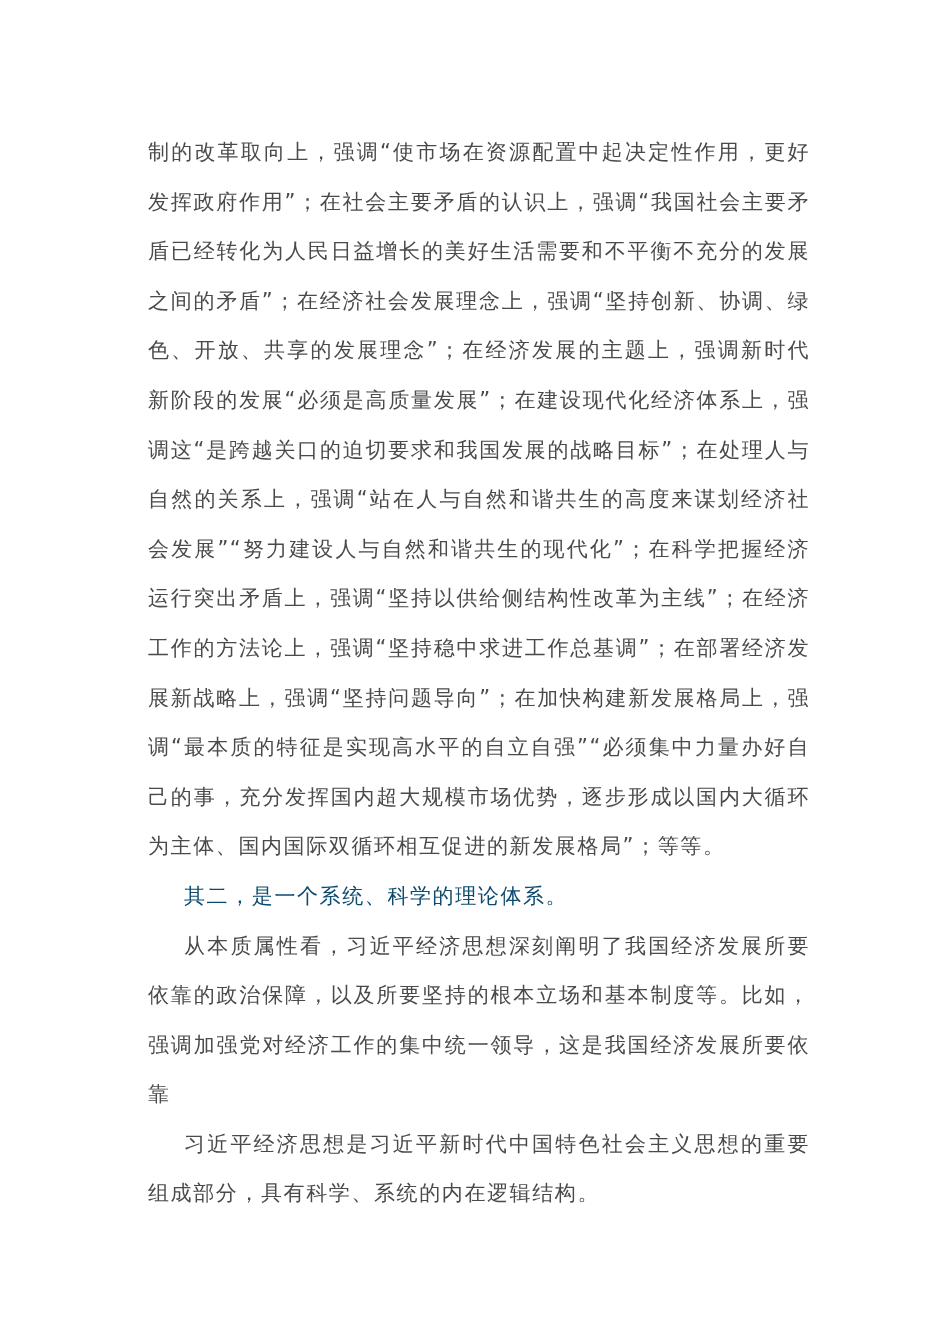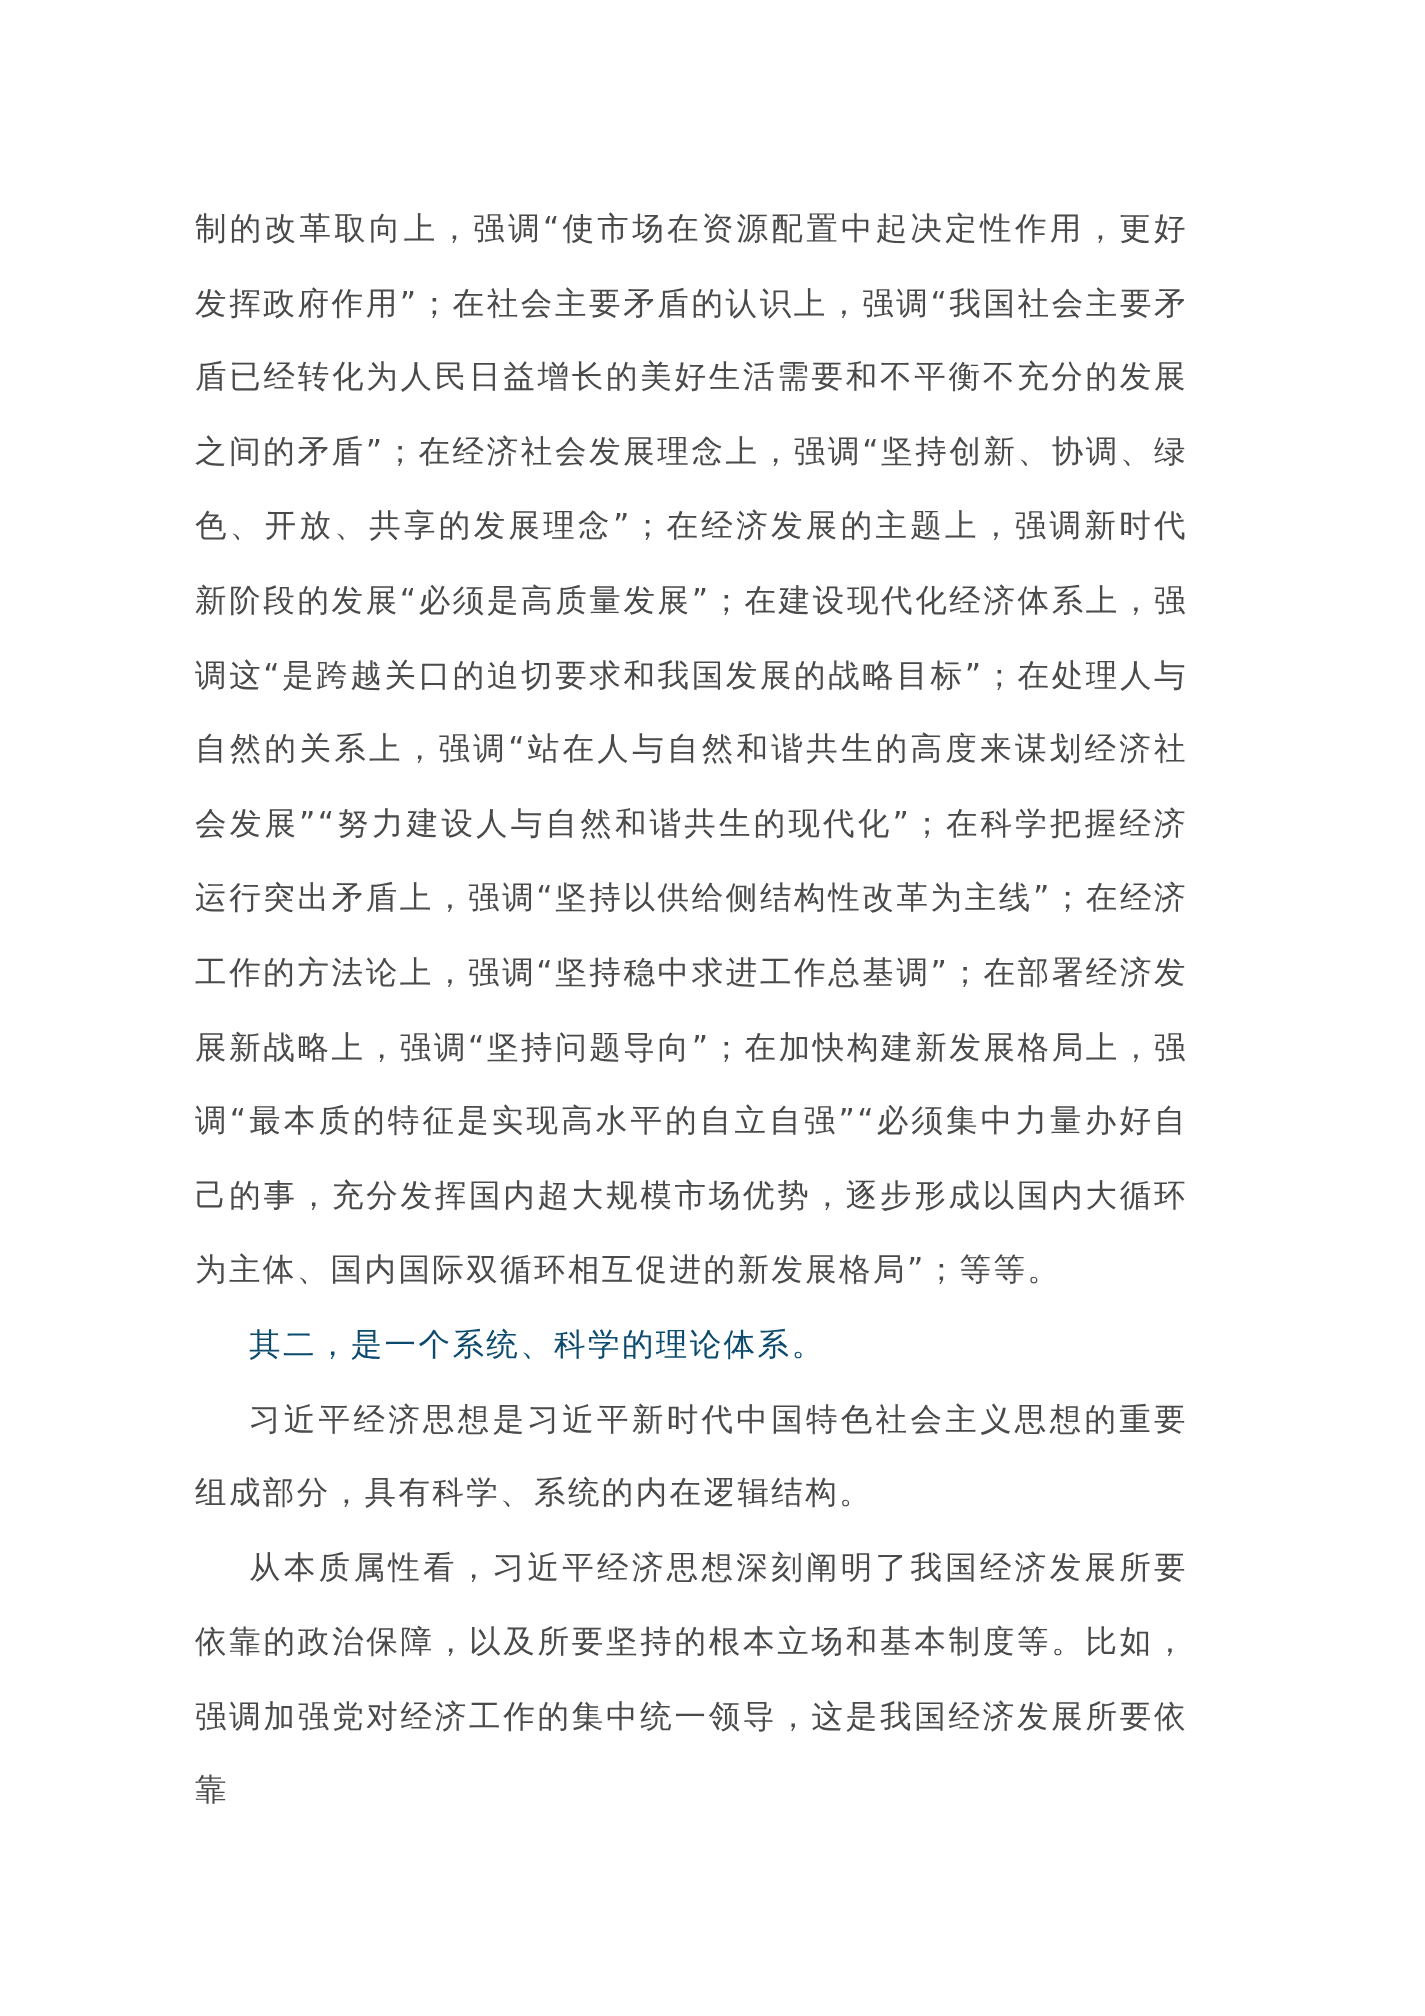--- a/index.html
+++ b/index.html
@@ -1,19 +1,19 @@
 <!DOCTYPE html>
 <html><head>
 <meta charset="utf-8">
 <style>
   html, body { margin: 0; padding: 0; background: #ffffff; }
   body { width: 950px; height: 1344px; position: relative; overflow: hidden; }
   .page {
     position: absolute;
-    left: 130px;
+    left: 148px;
     top: 128px;
     width: 662px;
     font-family: "DejaVu Sans", "Liberation Sans", sans-serif;
     font-size: 21px;
     line-height: 49.6px;
     color: #4a4a4a;
     letter-spacing: 1.6px;
   }
   .page p {
     margin: 0;
@@ -22,15 +22,15 @@
   }
   .page p.indent { text-indent: 36px; }
   .page p.heading { color: #0c4a6e; text-indent: 36px; }
 </style>
 </head>
 <body>
 
 <div class="page">
   <p>制的改革取向上，强调“使市场在资源配置中起决定性作用，更好发挥政府作用”；在社会主要矛盾的认识上，强调“我国社会主要矛盾已经转化为人民日益增长的美好生活需要和不平衡不充分的发展之间的矛盾”；在经济社会发展理念上，强调“坚持创新、协调、绿色、开放、共享的发展理念”；在经济发展的主题上，强调新时代新阶段的发展“必须是高质量发展”；在建设现代化经济体系上，强调这“是跨越关口的迫切要求和我国发展的战略目标”；在处理人与自然的关系上，强调“站在人与自然和谐共生的高度来谋划经济社会发展”“努力建设人与自然和谐共生的现代化”；在科学把握经济运行突出矛盾上，强调“坚持以供给侧结构性改革为主线”；在经济工作的方法论上，强调“坚持稳中求进工作总基调”；在部署经济发展新战略上，强调“坚持问题导向”；在加快构建新发展格局上，强调“最本质的特征是实现高水平的自立自强”“必须集中力量办好自己的事，充分发挥国内超大规模市场优势，逐步形成以国内大循环为主体、国内国际双循环相互促进的新发展格局”；等等。</p>
   <p class="heading">其二，是一个系统、科学的理论体系。</p>
+  <p class="indent">从本质属性看，习近平经济思想深刻阐明了我国经济发展所要依靠的政治保障，以及所要坚持的根本立场和基本制度等。比如，强调加强党对经济工作的集中统一领导，这是我国经济发展所要依靠</p>
   <p class="indent">习近平经济思想是习近平新时代中国特色社会主义思想的重要组成部分，具有科学、系统的内在逻辑结构。</p>
-  <p class="indent">从本质属性看，习近平经济思想深刻阐明了我国经济发展所要依靠的政治保障，以及所要坚持的根本立场和基本制度等。比如，强调加强党对经济工作的集中统一领导，这是我国经济发展所要依靠</p>
 </div>
 
 </body></html>

